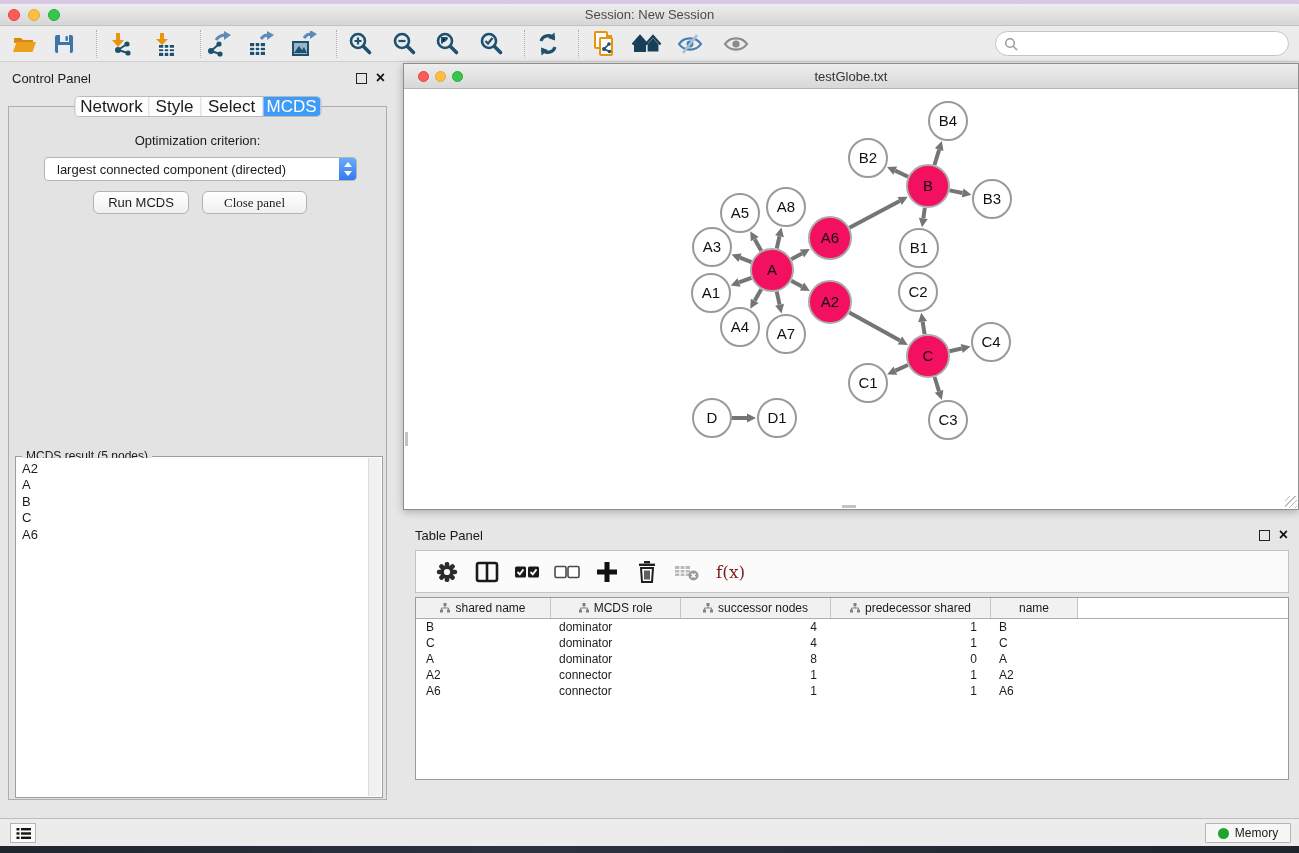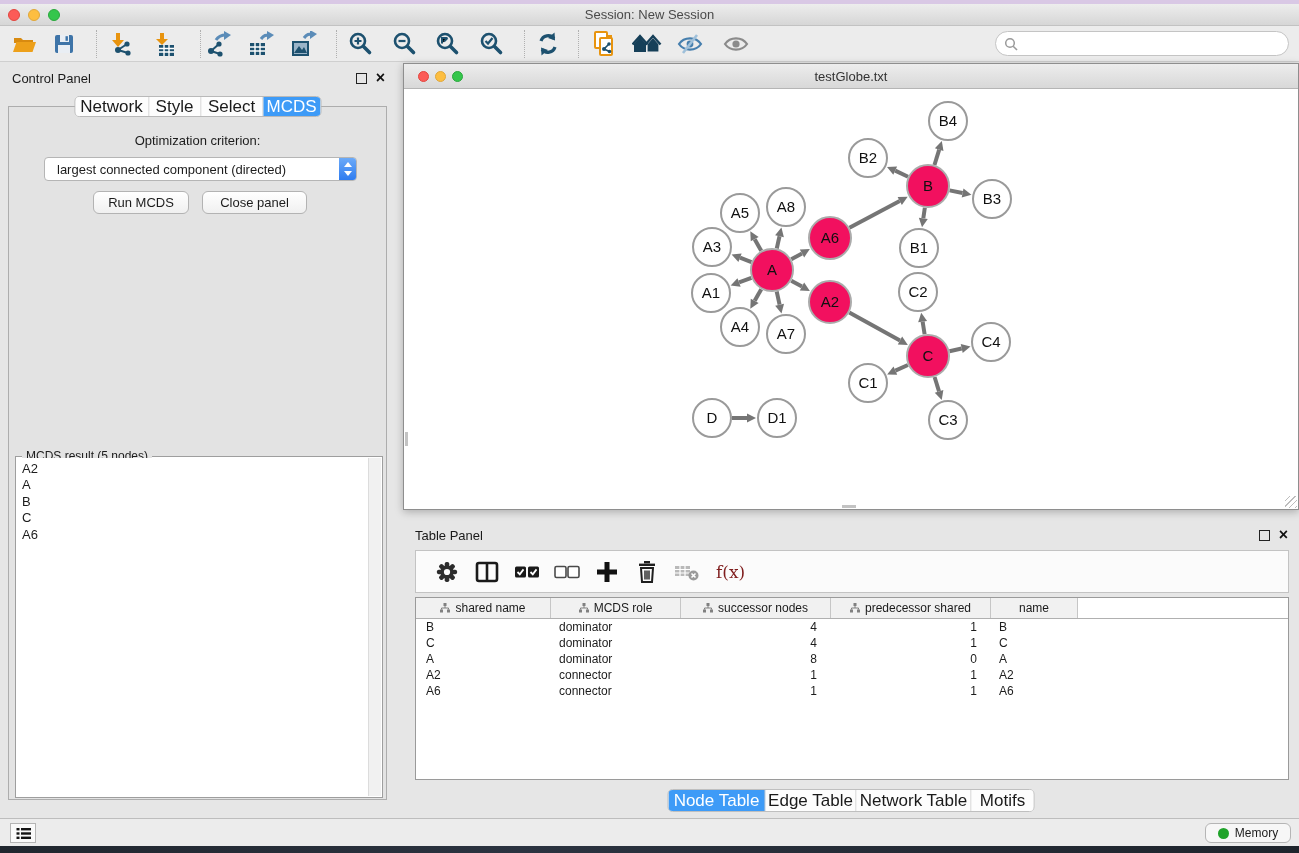--- a/index.html
+++ b/index.html
@@ -48,21 +48,21 @@
   .cp-box { position:absolute; left:8px; top:43px; width:379px; height:694px; border:1px solid #adadad; background:#e3e3e3; }
   .opt-label { position:absolute; top:26px; width:100%; text-align:center; font-size:13px; }
   .dropdown { position:absolute; left:35px; top:50px; width:313px; height:24px; background:#fff; border:1px solid #b5b5b5; border-radius:4px; display:flex; align-items:center; }
   .dropdown .val { flex:1; padding-left:12px; font-size:13px; white-space:nowrap; overflow:hidden; }
   .dd-stepper { width:17px; height:100%; background:linear-gradient(#6caaf8,#2f7cf0); border-radius:0 3px 3px 0; position:relative; }
   .dd-stepper .up, .dd-stepper .dn { position:absolute; left:4.5px; width:0; height:0; border-left:4px solid transparent; border-right:4px solid transparent; }
   .dd-stepper .up { top:4px; border-bottom:5px solid #fff; }
   .dd-stepper .dn { bottom:4px; border-top:5px solid #fff; }
   .cp-btn { position:absolute; top:84px; height:23px; background:linear-gradient(#ffffff,#f0f0f0); border:1px solid #b3b3b3; border-radius:6px; font-size:13px; display:flex; align-items:center; justify-content:center; cursor:default; }
   .btn-run { left:84px; width:96px; }
-  .btn-close { left:193px; width:105px; }
+  .btn-close { left:193px; width:105px;font-family:Liberation Serif, serif; }
   .mcds-fieldset { position:absolute; left:6px; top:349px; width:368px; height:342px; border:1px solid #9e9e9e; background:#fff; }
   .mcds-legend { position:absolute; top:-8px; left:6px; background:#e3e3e3; padding:0 4px; font-size:12px; }
   .mcds-list { position:absolute; inset:1px 14px 1px 1px; background:#fff; padding:3px 0 0 5px; font-size:13px; line-height:16.4px; overflow:hidden; }
   .mcds-scroll { position:absolute; top:1px; bottom:1px; right:1px; width:13px; background:#f1f1f1; border-left:1px solid #dcdcdc; }
   
   .net-window { position:absolute; left:403px; top:63px; width:896px; height:447px; border:1px solid #8e8e8e; background:#fff; box-shadow:0 2px 8px rgba(0,0,0,0.25); }
   .net-titlebar { position:relative; height:25px; background:linear-gradient(#ededed,#d8d8d8); border-bottom:1px solid #b5b5b5; }
   .net-traffic { position:absolute; left:14px; top:7px; display:flex; gap:6px; }
   .net-traffic .light { width:11px; height:11px; }
   .net-title { position:absolute; width:100%; top:5px; text-align:center; font-size:13px; color:#333; }
@@ -79,21 +79,21 @@
   .fx-label { font-family:"DejaVu Serif", serif; font-size:17px; color:#7f1d1d; margin-left:2px; }
   .tbl-box { position:absolute; left:12px; top:77px; width:874px; height:183px; border:1px solid #9a9a9a; background:#fff; overflow:hidden; }
   .tbl-header { display:flex; height:21px; border-bottom:1px solid #b0b0b0; font-size:12px;text-align:right; }
   .th-cell { background:#f1f1f1; border-right:1px solid #c6c6c6; display:flex; align-items:center; justify-content:center; gap:5px; color:#1a1a1a; }
   .tbl-row { display:flex; height:16px; font-size:12px; align-items:center; }
   .td-cell { overflow:hidden; white-space:nowrap; }
   .tbl-tabs { position:absolute; left:50%; transform:translateX(-50%); top:269px; display:flex; height:23px; border:1px solid #bfbfbf; border-radius:5px; overflow:hidden; background:#fff; }
   
   .statusbar { position:absolute; left:0; top:818px; width:100%; height:28px; background:#ececec; border-top:1px solid #bdbdbd; }
   .list-btn { position:absolute; left:10px; top:4px; width:26px; height:20px; background:#fafafa; border:1px solid #b5b5b5; display:flex; align-items:center; justify-content:center; }
-  .mem-btn { position:absolute; right:8px; top:4px; width:86px; height:20px; background:#f7f7f7; border:1px solid #b5b5b5; border-radius:6px; display:flex; align-items:center; justify-content:center; gap:6px; font-size:12px; }
+  .mem-btn { position:absolute; right:8px; top:4px; width:86px; height:20px; background:#f7f7f7; border:1px solid #b5b5b5; border-radius:1px; display:flex; align-items:center; justify-content:center; gap:6px; font-size:12px; }
   .mem-dot { width:11px; height:11px; border-radius:50%; background:#1fa32a; }
   .desktop-strip { position:absolute; left:0; top:846px; width:100%; height:7px; background:linear-gradient(90deg,#20262e,#2b3340 40%,#1e242c); }
   svg { display:block; }
 </style>
 </head>
 <body>
 
 <div class="app">
 
   <div class="top-strip"></div>
@@ -526,26 +526,20 @@
           </div>
           <div class="tbl-row">
             <div class="td-cell" style="width: 135px; padding-left: 10px;">A6</div>
             <div class="td-cell" style="width: 130px; padding-left: 8px;">connector</div>
             <div class="td-cell" style="width: 150px; text-align: right; padding-right: 14px;">1</div>
             <div class="td-cell" style="width: 160px; text-align: right; padding-right: 14px;">1</div>
             <div class="td-cell" style="width: 87px; padding-left: 8px;">A6</div>
           </div>
         </div>
     </div>
-    <div class="tbl-tabs" id="tbl-tabs">
-        <div class="seg-tab active" style="width: 97px;">Node Table</div>
-        <div class="seg-tab" style="width: 91px;">Edge Table</div>
-        <div class="seg-tab" style="width: 115px;">Network Table</div>
-        <div class="seg-tab" style="width: 62px;">Motifs</div>
-      </div>
   </div>
 
   <div class="statusbar">
     <span class="list-btn">
       <svg width="17" height="15" viewBox="0 0 17 15">
           <g fill="#141414">
             <rect x="1.5" y="2" width="3" height="2.4"></rect>
             <rect x="6" y="2" width="10" height="2.4"></rect>
             <rect x="1.5" y="6.3" width="3" height="2.4"></rect>
             <rect x="6" y="6.3" width="10" height="2.4"></rect>

